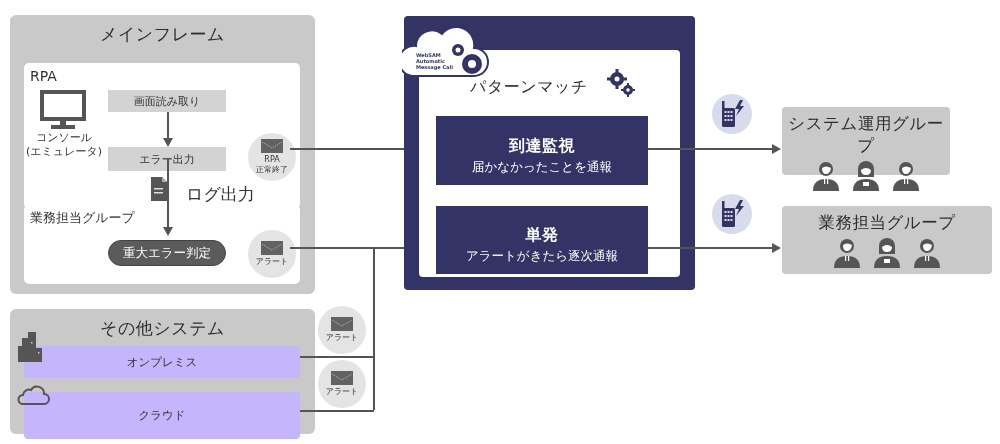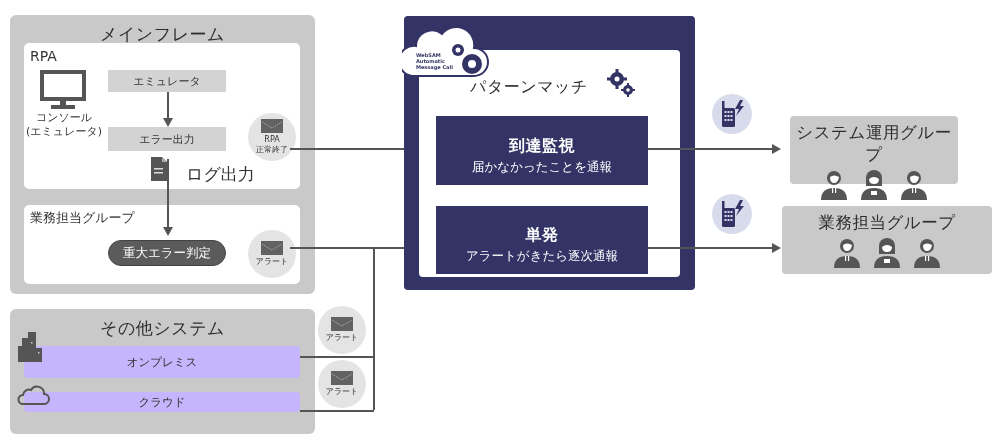--- a/index.html
+++ b/index.html
@@ -39,36 +39,36 @@
     .persons { display:flex; justify-content:center; gap: 10px; margin-top: 4px; }
 
     .sub-white { background:#c4b5fd; border-radius: 4px; font-size: 11.5px; color:#333; display:flex; align-items:center; justify-content:center; }
   </style>
 </head>
 <body>
 
 <div class="abs panel-gray" style="left:10px; top:15px; width:305px; height:279px;">
   <div class="abs title" style="left:0; top:8px; width:305px;">メインフレーム</div>
 
-  <div class="abs panel-white" style="left:14px; top:28px; width:276px; height:146px;">
+  <div class="abs panel-white" style="left:14px; top:48px; width:276px; height:146px;">
     <div class="abs label-sm" style="left:6px; top:5px; font-size:14px;">RPA</div>
 
     <div class="abs" style="left:16px; top:27px;">
       <svg width="46" height="40" viewBox="0 0 46 40">
         <rect x="2" y="2" width="42" height="27" fill="none" stroke="#555" stroke-width="4"></rect>
         <rect x="20" y="29" width="6" height="6" fill="#555"></rect>
         <rect x="11" y="35" width="24" height="4" fill="#555"></rect>
       </svg>
     </div>
     <div class="abs" style="left:0; top:68px; width:80px; text-align:center; font-size:11px; line-height:14px; color:#333;">
       <div>コンソール</div>
       <div>(エミュレータ)</div>
     </div>
 
-    <div class="abs step-box" style="left:84px; top:27px; width:118px; height:22px;">エミュレータ</div>
+    <div class="abs step-box" style="left:84px; top:27px; width:118px; height:22px;">画面読み取り</div>
     <div class="abs vline" style="left:143px; top:49px; height:26px;"></div>
     <div class="abs arrowhead-down" style="left:139px; top:75px;"></div>
     <div class="abs step-box" style="left:84px; top:84px; width:118px; height:24px;">エラー出力</div>
 
     <div class="abs" style="left:127px; top:114px;">
       <svg width="16" height="24" viewBox="0 0 16 24">
         <path d="M0 0 H11 L16 5 V24 H0 Z" fill="#555"></path>
         <path d="M11 0 V5 H16" fill="#aaa"></path>
         <rect x="3" y="11" width="9" height="1.5" fill="#ddd"></rect>
         <rect x="3" y="15" width="9" height="1.5" fill="#ddd"></rect>
@@ -102,21 +102,21 @@
     </div>
   </div>
 </div>
 
 <div class="abs vline" style="left:167px; top:159px; height:68px;"></div>
 <div class="abs arrowhead-down" style="left:163px; top:227px;"></div>
 
 <div class="abs panel-gray" style="left:10px; top:309px; width:305px; height:125px;">
   <div class="abs title" style="left:0; top:8px; width:305px;">その他システム</div>
   <div class="abs sub-white" style="left:14px; top:37px; width:276px; height:32px;">オンプレミス</div>
-  <div class="abs sub-white" style="left:14px; top:83px; width:276px; height:20px;">クラウド</div>
+  <div class="abs sub-white" style="left:14px; top:83px; width:276px; height:47px;">クラウド</div>
 </div>
 <div class="abs" style="left:16px; top:332px;">
   <svg width="30" height="30" viewBox="0 0 30 30">
     <path d="M2 30 V14 H6 V6 H12 V0 H20 V16 H26 V30 Z" fill="#555"></path>
     <rect x="15" y="10" width="1.5" height="1.5" fill="#ccc"></rect>
     <rect x="22" y="20" width="1.5" height="1.5" fill="#ccc"></rect>
   </svg>
 </div>
 <div class="abs" style="left:16px; top:384px;">
   <svg width="34" height="22" viewBox="0 0 34 22">
@@ -236,21 +236,21 @@
         <rect x="8.5" y="16" width="2" height="2"></rect>
         <rect x="11.5" y="16" width="2" height="2"></rect>
       <rect x="5.5" y="20" width="2" height="2"></rect>
         <rect x="8.5" y="20" width="2" height="2"></rect>
         <rect x="11.5" y="20" width="2" height="2"></rect>
     </g>
     <polygon points="21,1 16,10 20,10 17,17 25,7 21,7 24,1" fill="#333366"></polygon>
   </svg>
 </div>
 
-<div class="abs group-box" style="left:782px; top:116px; width:168px; height:68px;margin-left:8px;">
+<div class="abs group-box" style="left:782px; top:107px; width:168px; height:68px;">
   <div class="gt">システム運用グループ</div>
   <div class="persons">
     <svg width="30" height="30" viewBox="0 0 30 30">
         <circle cx="15" cy="8" r="7" fill="#555"></circle>
         <path d="M11 7 Q15 4 20 7 Q19 13 15 13 Q11 13 11 7Z" fill="#fff"></path>
         <path d="M2 30 Q2 18 15 18 Q28 18 28 30Z" fill="#555"></path>
         <rect x="13" y="18" width="1.2" height="5" fill="#fff"></rect>
         <rect x="16" y="18" width="1.2" height="5" fill="#fff"></rect>
       </svg>
     <svg width="30" height="30" viewBox="0 0 30 30">

